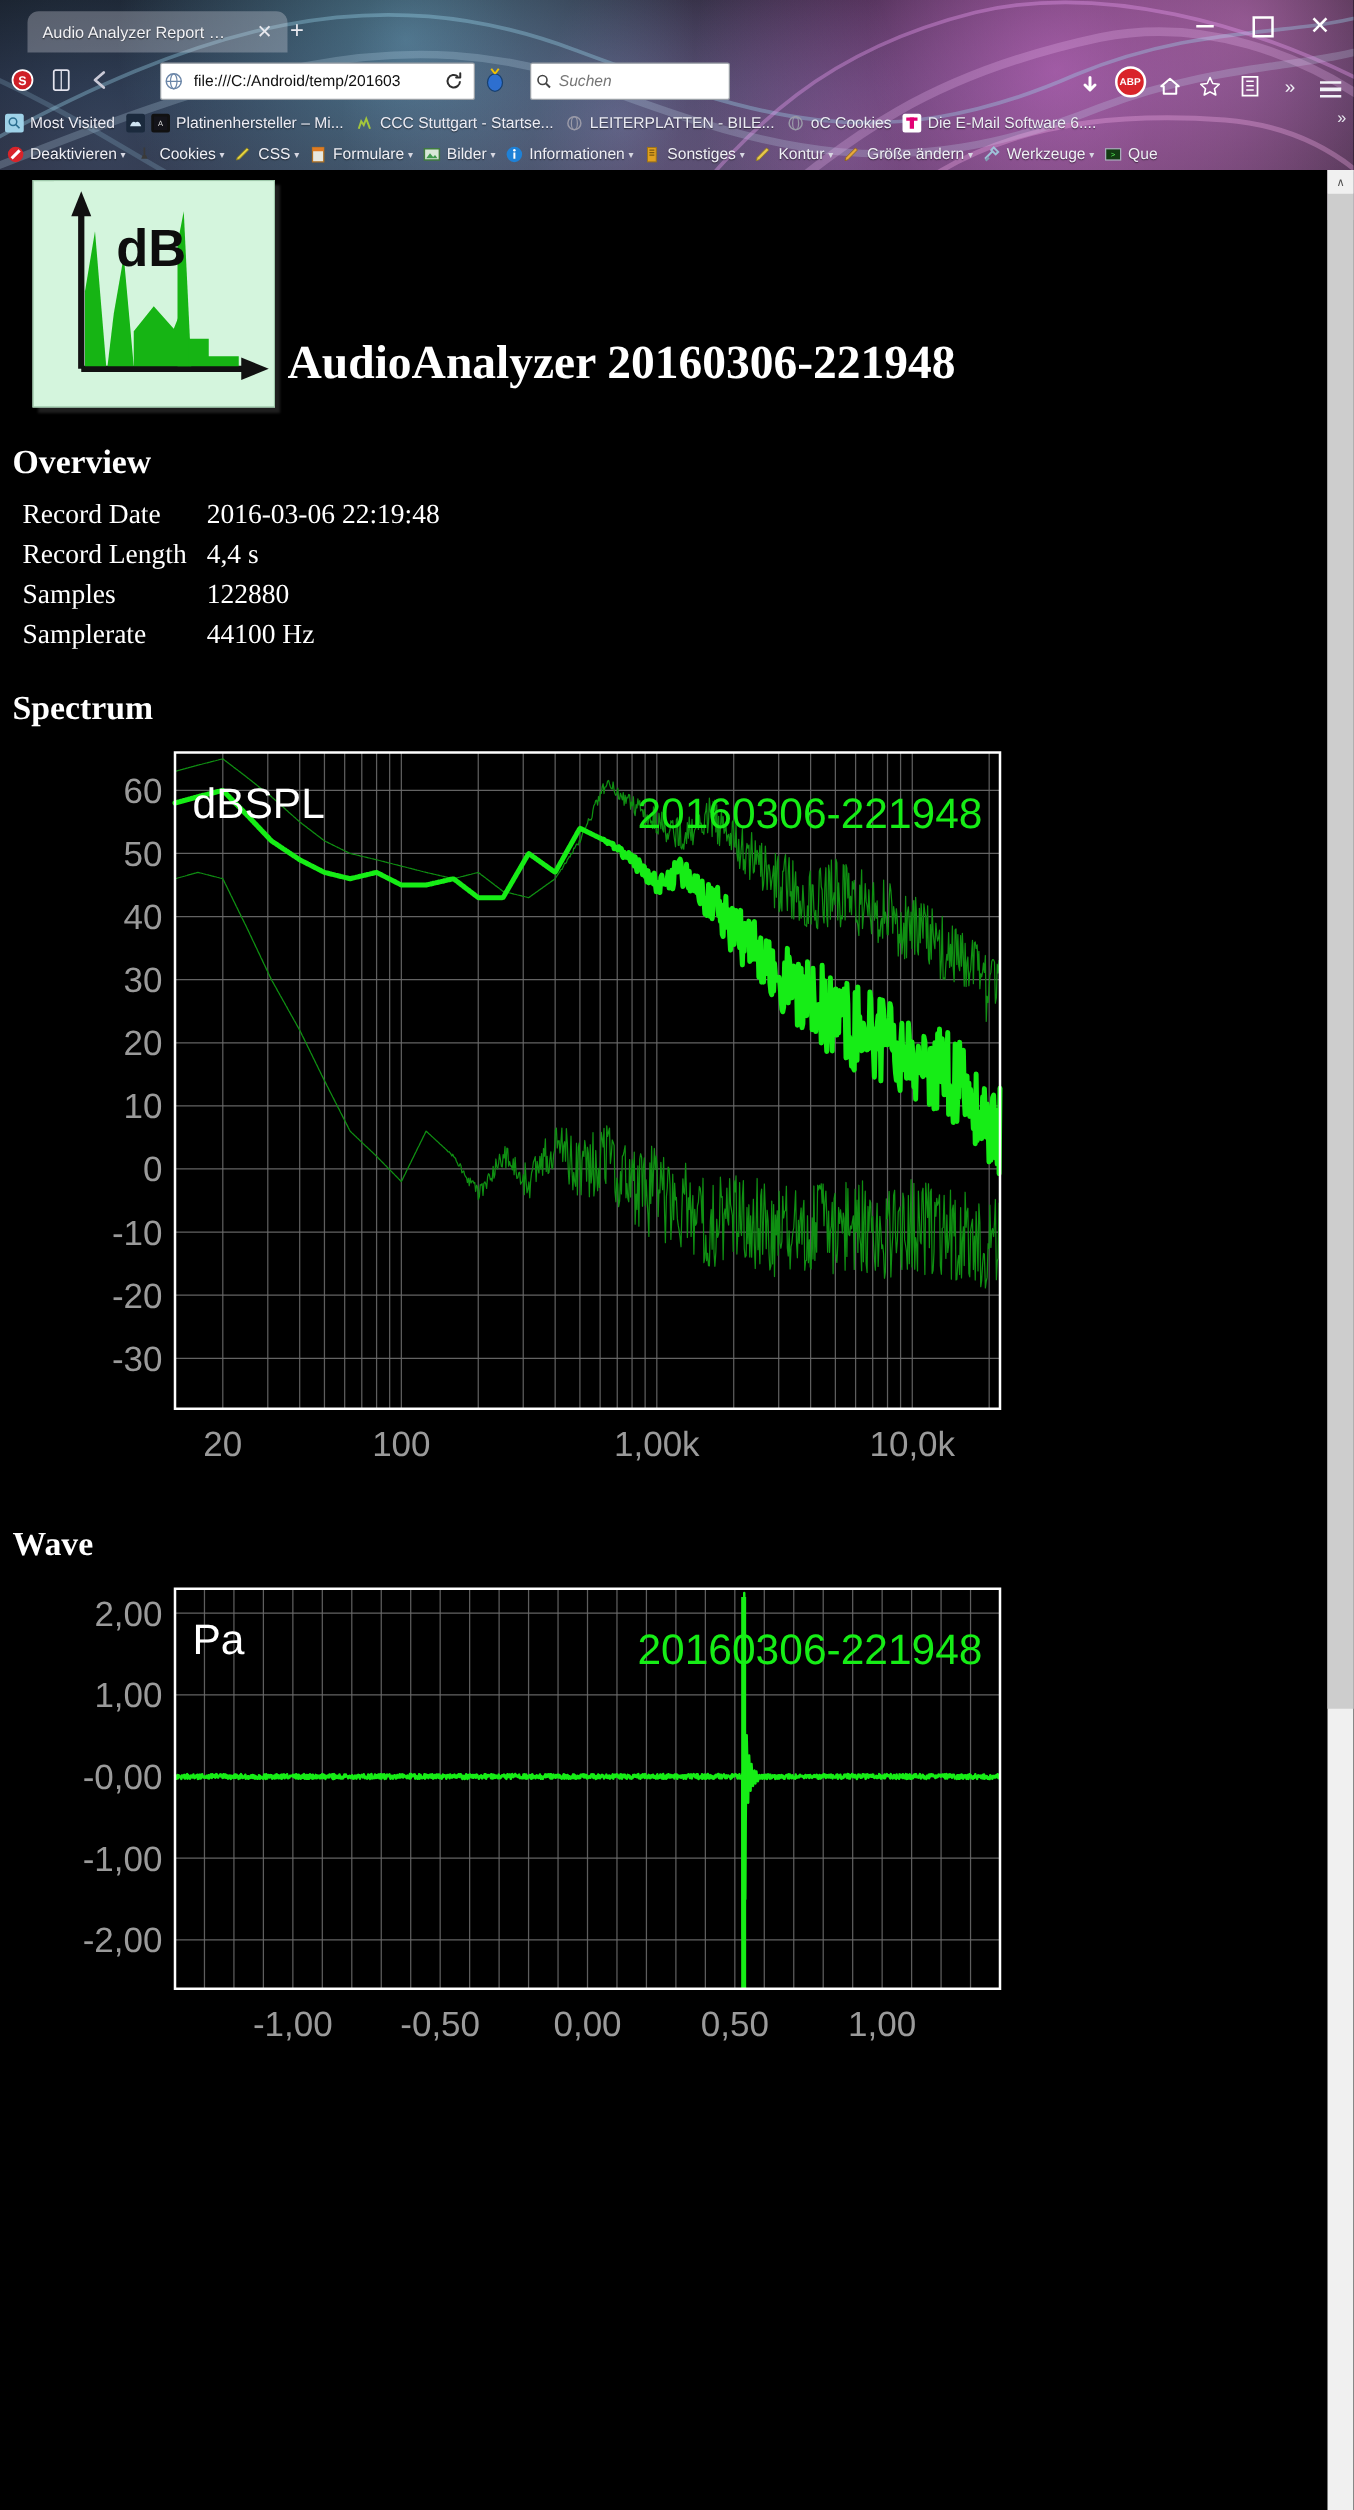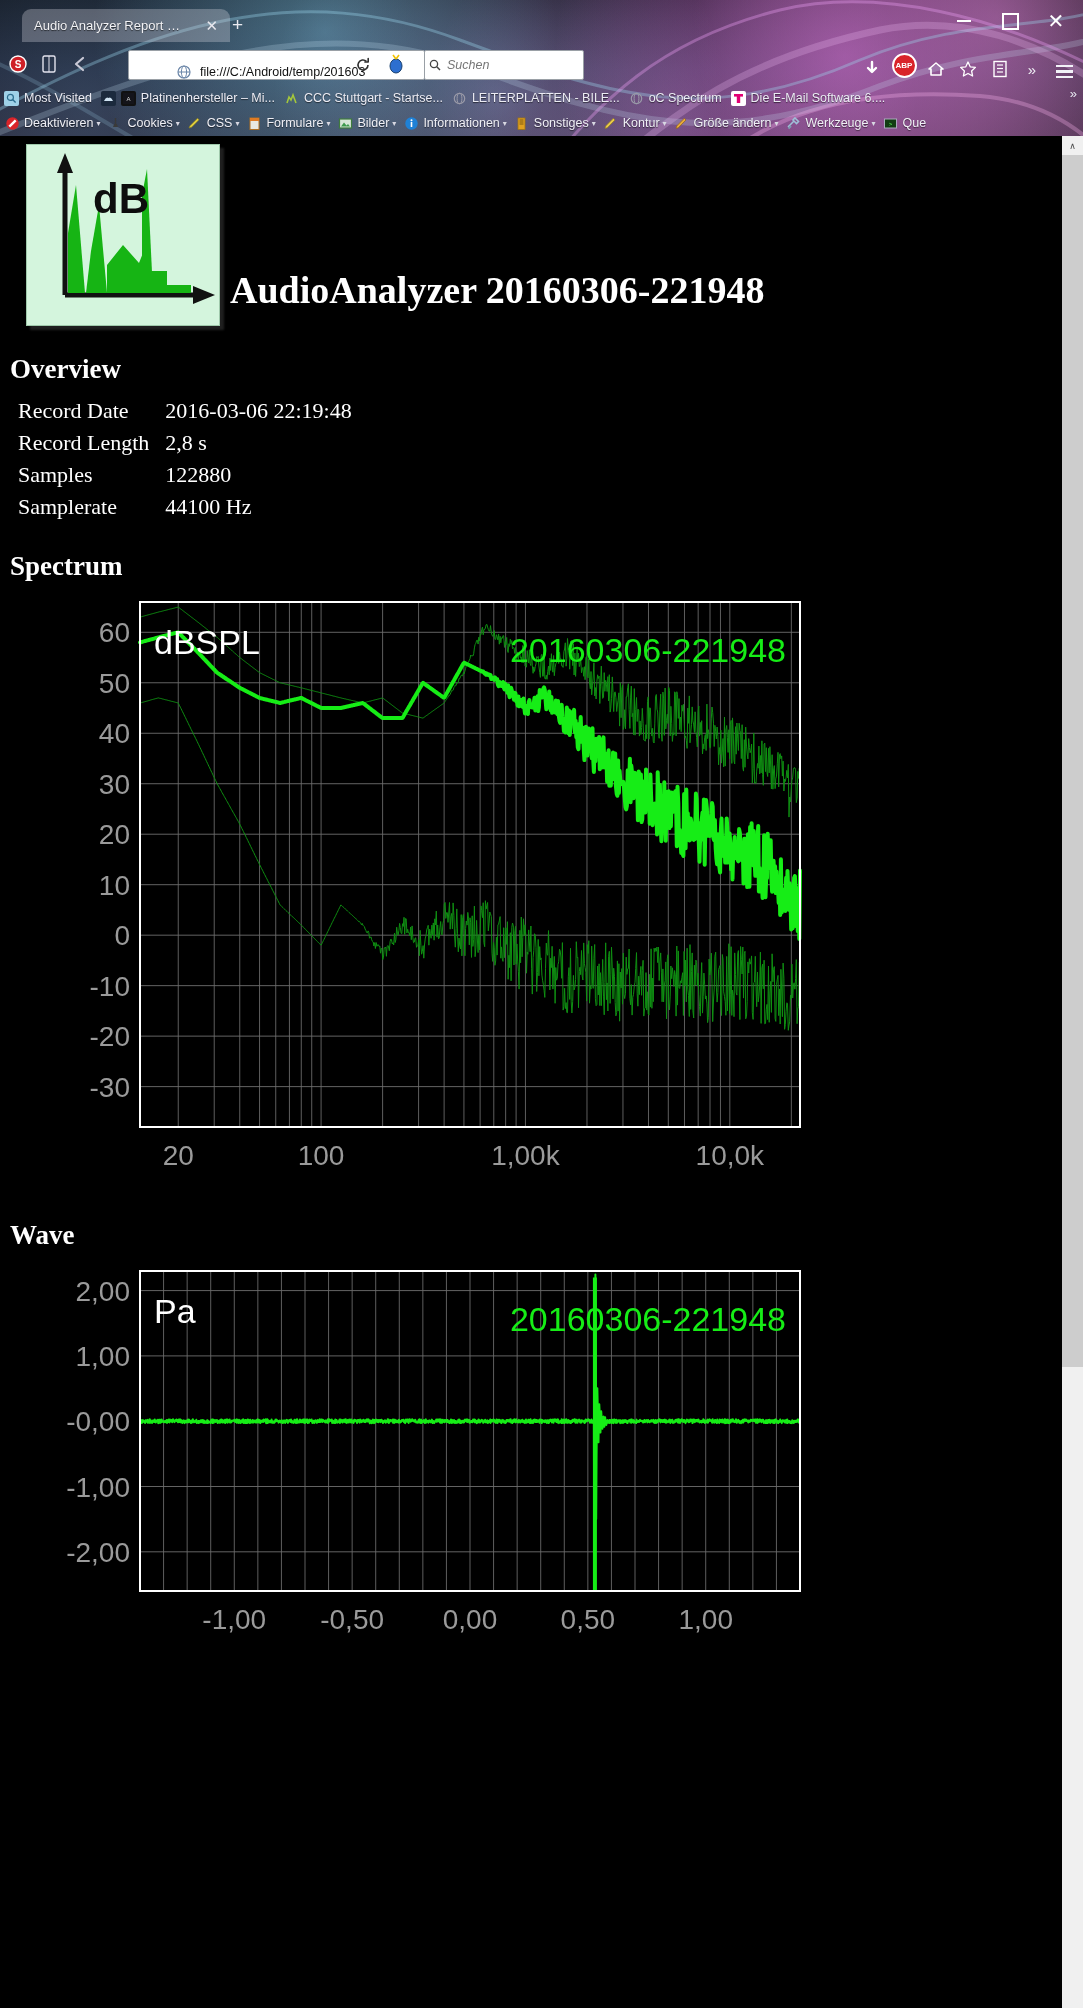--- a/index.html
+++ b/index.html
@@ -44,21 +44,21 @@
   }
   .tab-close{position:absolute;right:12px;color:#e8e8ee;font-size:15px;line-height:1;}
   .newtab{position:absolute;top:15px;left:232px;color:#eaeaf0;font-size:19px;line-height:1;font-weight:300;}
 
   
   .navbar{position:absolute;top:44px;left:0;right:0;height:40px;display:flex;align-items:center;}
   .navicon{width:26px;height:26px;margin-left:5px;display:flex;align-items:center;justify-content:center;
            font-size:13px;color:#e9e9f2;flex:0 0 auto;}
   .urlbox{
     position:absolute;left:128px;top:6px;width:250px;height:28px;background:#fff;border:1px solid #9aa0a6;
-    border-radius:2px;display:flex;align-items:flex-end;padding-left:45px;
+    border-radius:2px;display:flex;align-items:center;
   }
   .urlbox .globe{width:20px;text-align:center;color:#5c7fa8;font-size:13px;margin-left:3px;}
   .urltext{font-size:12.5px;color:#111;white-space:nowrap;overflow:hidden;margin-left:3px;}
   .reload{position:absolute;left:352px;top:10px;width:22px;height:22px;color:#2b2b2b;font-size:14px;
           display:flex;align-items:center;justify-content:center;}
   .searchbox{
     position:absolute;left:424px;top:6px;width:158px;height:28px;background:#fff;border:1px solid #9aa0a6;
     border-radius:2px;display:flex;align-items:center;
   }
   .searchbox .mag{width:18px;text-align:center;color:#444;font-size:11px;margin-left:4px;}
@@ -283,21 +283,21 @@
         </span>
         <span class="lbl">LEITERPLATTEN - BILE...</span>
       </div>
       <div class="bm">
         <span class="fav">
           <svg width="13" height="13" viewBox="0 0 13 13">
               <circle cx="6.5" cy="6.5" r="5.2" fill="none" stroke="#9a9aa8" stroke-width="1.2"></circle>
               <ellipse cx="6.5" cy="6.5" rx="2.4" ry="5.2" fill="none" stroke="#9a9aa8" stroke-width="1"></ellipse>
             </svg>
         </span>
-        <span class="lbl">oC Spectrum</span>
+        <span class="lbl">oC Cookies</span>
       </div>
       <div class="bm">
         <span class="fav" style="background:#fff">
           <svg width="13" height="13" viewBox="0 0 13 13">
               <rect width="13" height="13" fill="#fff"></rect>
               <rect x="2" y="2" width="9" height="2.6" fill="#e20074"></rect>
               <rect x="4.8" y="2" width="3.4" height="9" fill="#e20074"></rect>
             </svg>
         </span>
         <span class="lbl">Die E-Mail Software 6....</span>
@@ -444,21 +444,21 @@
 
       <h2 class="sec">Overview</h2>
       <table class="ov">
         <tbody>
             <tr>
           <td class="k">Record Date</td>
           <td class="v">2016-03-06 22:19:48</td>
         </tr>
         <tr>
           <td class="k">Record Length</td>
-          <td class="v">2,8 s</td>
+          <td class="v">4,4 s</td>
         </tr>
         <tr>
           <td class="k">Samples</td>
           <td class="v">122880</td>
         </tr>
         <tr>
           <td class="k">Samplerate</td>
           <td class="v">44100 Hz</td>
         </tr>
       </tbody>

